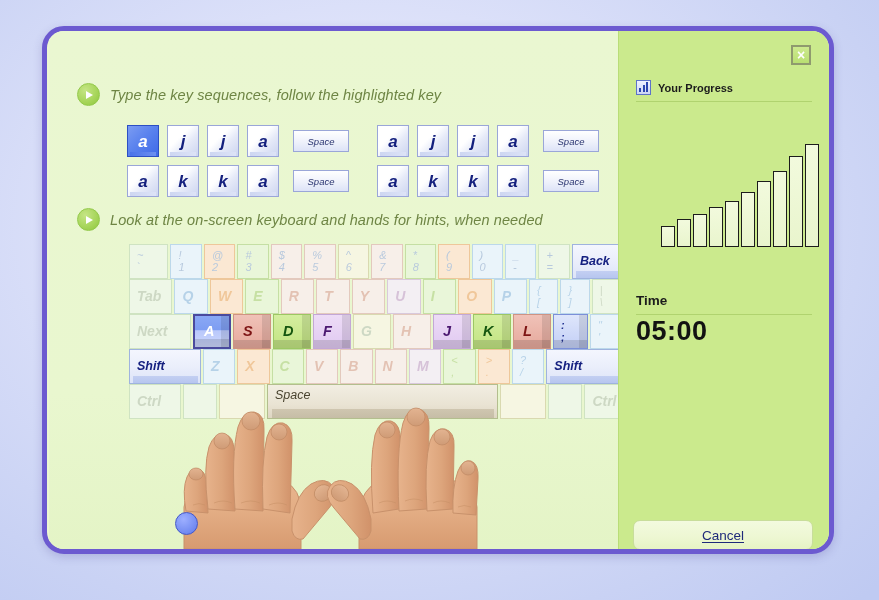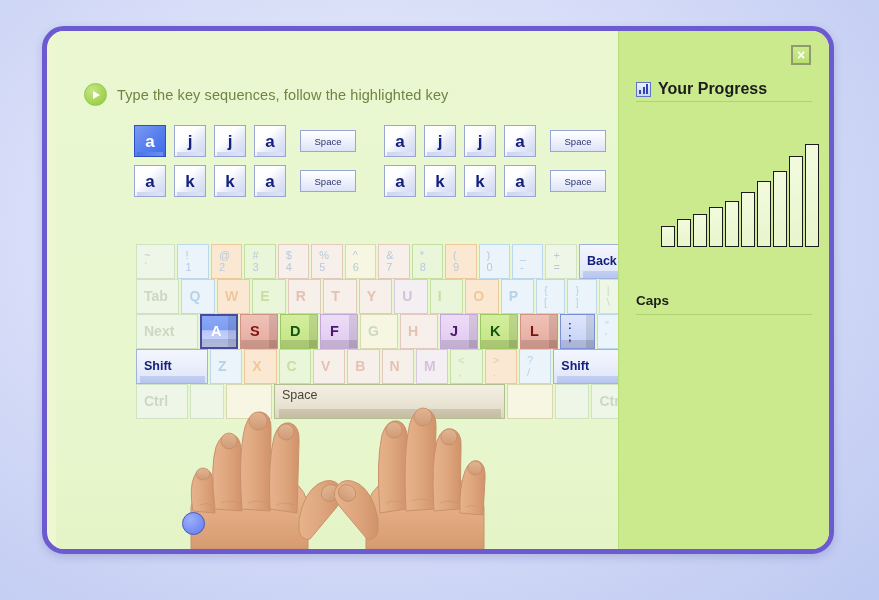--- a/index.html
+++ b/index.html
@@ -30,24 +30,25 @@
     border-radius: 22px;
     box-sizing: border-box;
     overflow: hidden;
     background: #edf8d2;
     box-shadow: 0 3px 10px rgba(70,60,140,.22);
   }
 
   
   #main-panel {
     position: absolute;
-    left: 9px; top: 0;
+    left: 2px; top: 0;
     width: 572px; height: 100%;
     background: linear-gradient(to bottom, #eaf7d1 0%, #e9f7cf 70%, #e4f4c6 100%);
     overflow: hidden;
+    font-style: italic;
   }
 
   
   #sidebar {
     position: absolute;
     right: 0; top: 0;
     width: 210px; height: 100%;
     background: #cbea8d;
     border-left: 1px solid #b9dd77;
   }
@@ -293,21 +294,21 @@
     line-height: 1;
     cursor: pointer;
   }
 
   .side-head {
     position: absolute;
     left: 17px;
     display: flex;
     align-items: center;
     gap: 7px;
-    font-size: 16px;
+    font-size: 11px;
     font-weight: bold;
     color: #1c1c1c;
   }
   #progress-head { top: 49px; }
 
   .chart-icon {
     width: 15px; height: 15px;
     box-sizing: border-box;
     border: 1px solid #5d73c8;
     background: linear-gradient(to bottom,#eef2ff,#cbd6f5);
@@ -442,20 +443,26 @@
             <div class="seq-group">
               <div class="seq-key">a</div>
               <div class="seq-key">k</div>
               <div class="seq-key">k</div>
               <div class="seq-key">a</div>
               <div class="seq-space">Space</div>
             </div>
           </div>
         </div>
 
+      <div class="instruction" id="instr-2">
+        <span class="bullet-icon">
+            <span class="tri"></span>
+          </span>
+        <span class="txt">Look at the on-screen keyboard and hands for hints, when needed</span>
+      </div>
 
       <div id="keyboard">
           <div class="kb-row">
             <div class="kb-key z-pale" style="width: 44px;">
               <span class="dual">
                 <span class="up">~</span>
                 <span class="lo">`</span>
               </span>
             </div>
             <div class="kb-key z-blue" style="width: 35px;">
@@ -789,19 +796,23 @@
             <div class="bar" title="4: 38" style="height: 40px;"></div>
             <div class="bar" title="5: 43" style="height: 46px;"></div>
             <div class="bar" title="6: 52" style="height: 55px;"></div>
             <div class="bar" title="7: 62" style="height: 66px;"></div>
             <div class="bar" title="8: 72" style="height: 76px;"></div>
             <div class="bar" title="9: 86" style="height: 91px;"></div>
             <div class="bar" title="10: 97" style="height: 103px;"></div>
           </div>
       </div>
 
-      <div id="time-head">Caps</div>
+      <div id="time-head">Time</div>
       <div class="side-rule" id="time-rule"></div>
-
+      <div id="time-value">05:00</div>
+
+      <div class="side-btn" id="cancel-button">
+        <span class="lbl">Cancel</span>
+      </div>
     </div>
 
   </div>
 </div>
 
 </body></html>

